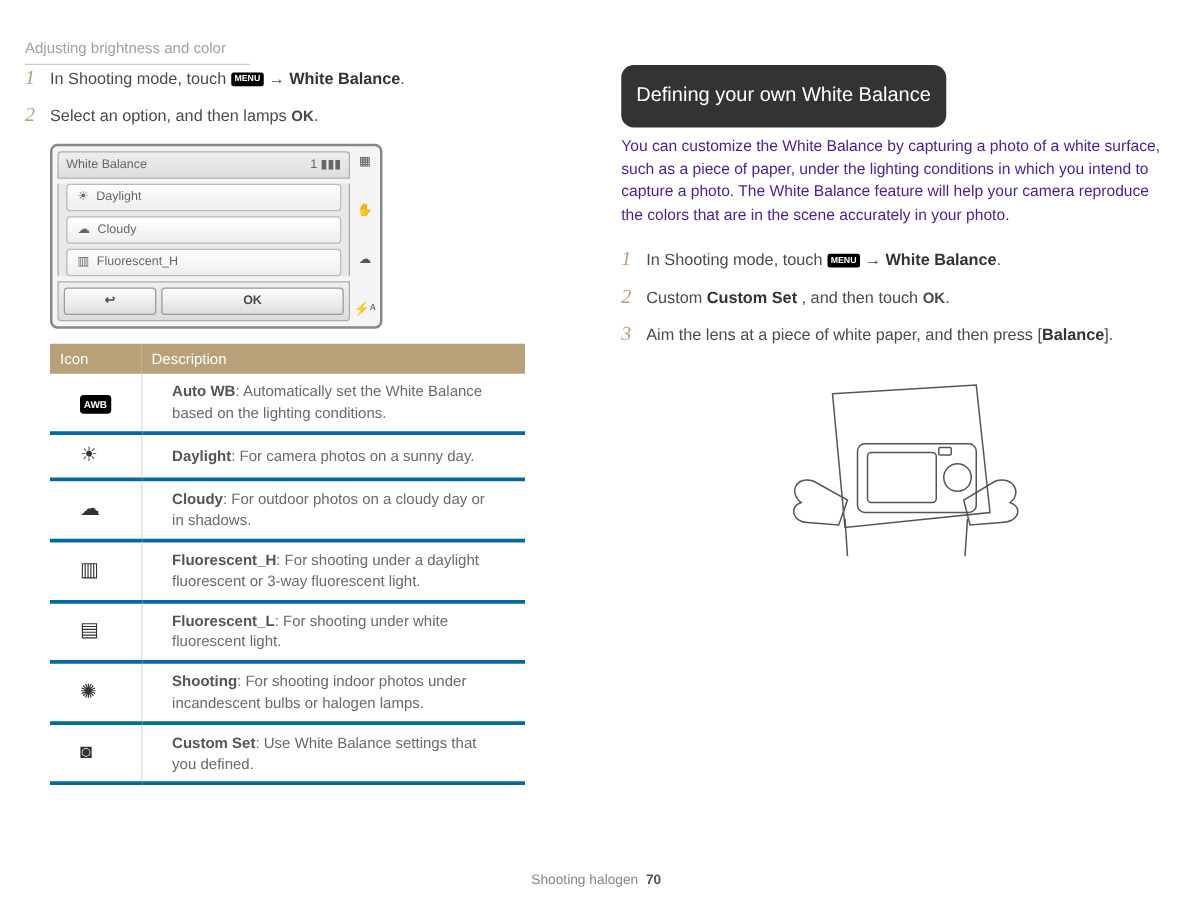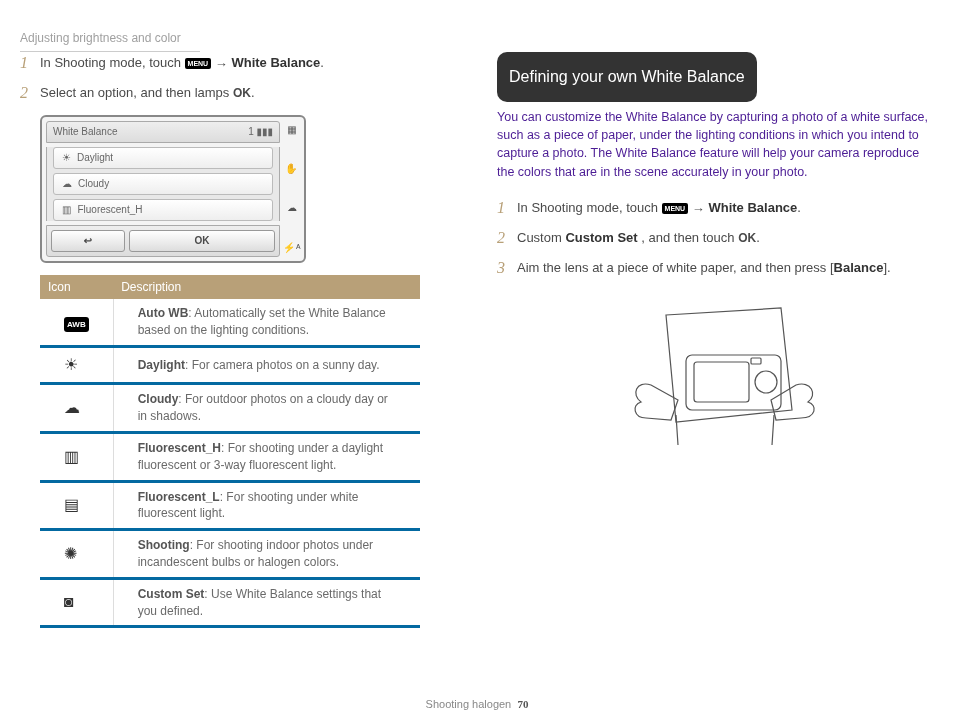--- a/index.html
+++ b/index.html
@@ -192,21 +192,21 @@
 
   .footer {
     position: absolute;
     bottom: 8px;
     left: 0;
     right: 0;
     text-align: center;
     font-size: 11px;
     color: #888;
   }
-  .footer .pg { font-weight: bold; color: #555; font-family: Liberation Serif, serif; }
+  .footer .pg { font-weight: bold; color: #555; }
 
   
   .ico { display:inline-block; }
   .awb-badge {
     display:inline-block; background:#000; color:#fff; font-size:8px;
     padding:2px 3px; border-radius:3px; font-weight:bold;
   }
 </style>
 </head>
 <body>
@@ -292,21 +292,21 @@
           <tr>
               <td>▥</td>
               <td><span class="desc-label">Fluorescent_H</span><span>: For shooting under a daylight fluorescent or 3-way fluorescent light.</span></td>
             </tr>
           <tr>
               <td>▤</td>
               <td><span class="desc-label">Fluorescent_L</span><span>: For shooting under white fluorescent light.</span></td>
             </tr>
           <tr>
               <td>✺</td>
-              <td><span class="desc-label">Shooting</span><span>: For shooting indoor photos under incandescent bulbs or halogen colors.</span></td>
+              <td><span class="desc-label">Shooting</span><span>: For shooting indoor photos under incandescent bulbs or halogen lamps.</span></td>
             </tr>
           <tr>
               <td>◙</td>
               <td><span class="desc-label">Custom Set</span><span>: Use White Balance settings that you defined.</span></td>
             </tr>
         </tbody>
       </table>
     </div>
 
     <div class="col">

